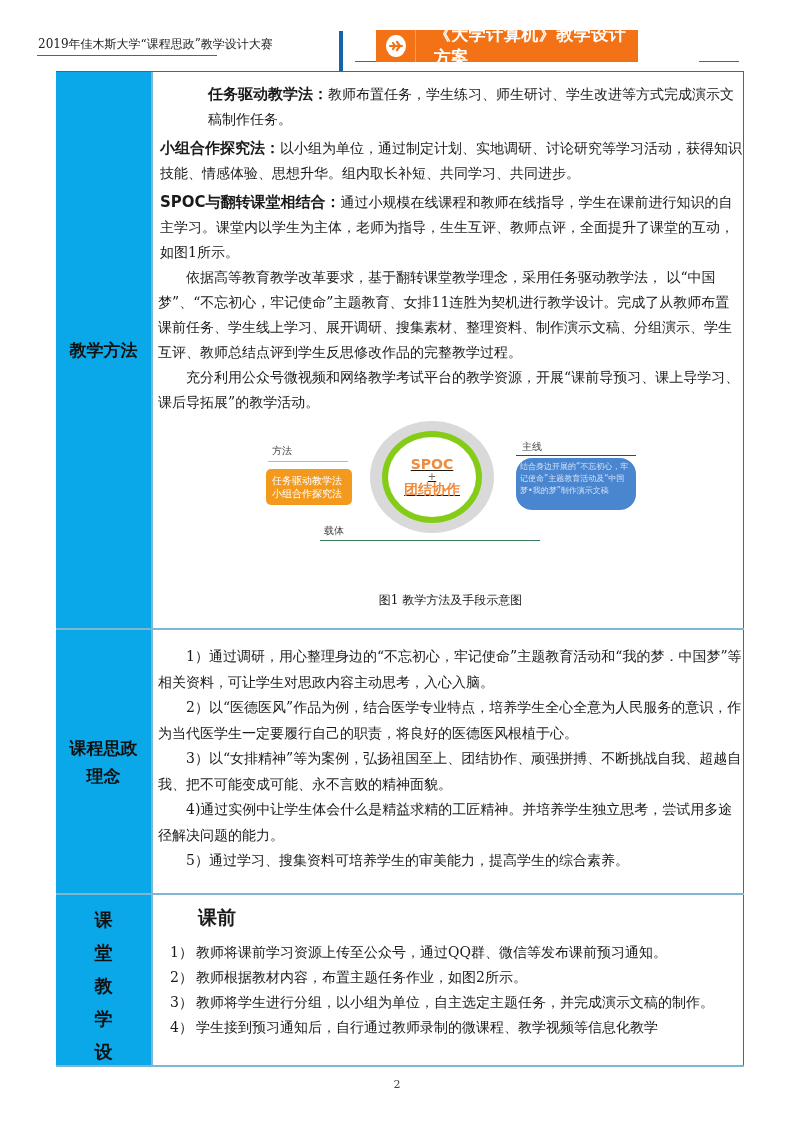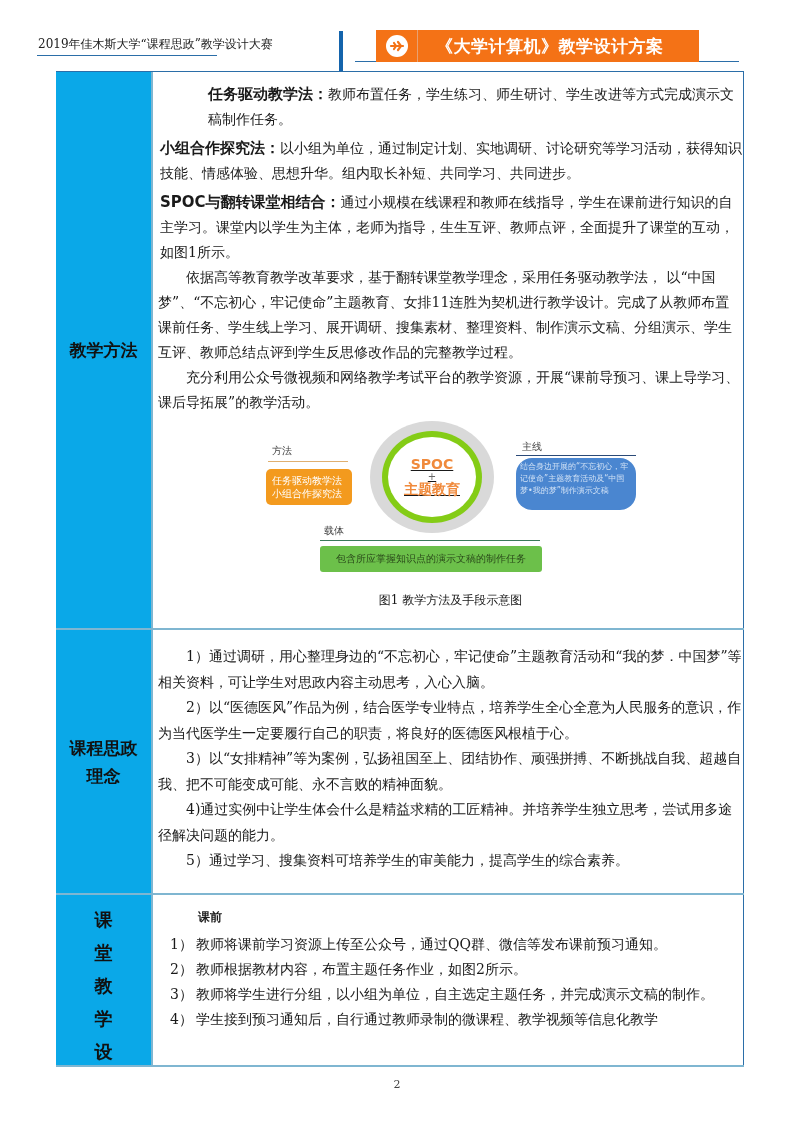--- a/index.html
+++ b/index.html
@@ -1,21 +1,21 @@
 <!DOCTYPE html>
 <html><head>
 <meta charset="utf-8">
 <style>
   html,body{margin:0;padding:0;background:#ffffff;}
   body{width:794px;height:1123px;position:relative;overflow:hidden;font-family:"DejaVu Serif","Liberation Serif",serif;color:#1a1a1a;}
   .hdr-left{position:absolute;left:38px;top:36px;width:178px;font-size:12px;color:#222;white-space:nowrap;}
   .hdr-left-line{position:absolute;left:37px;top:55px;width:180px;height:1px;background:#2b6ea8;}
   .hdr-vbar{position:absolute;left:223px;top:31px;width:4px;height:40px;background:#1464ac;}
   .hdr-right-line{position:absolute;left:235px;top:61px;width:252px;height:1px;background:#2b6ea8;}
-  .hdr-banner{position:absolute;left:376px;top:30px;width:323px;height:32px;background:#f47216;display:flex;align-items:center;}
+  .hdr-banner{position:absolute;left:376px;top:30px;width:262px;height:32px;background:#f47216;display:flex;align-items:center;}
   .hdr-icon{width:22px;height:22px;border-radius:50%;background:#fff;margin-left:10px;display:flex;align-items:center;justify-content:center;}
   .hdr-sep{width:1px;height:32px;background:#e8a070;margin-left:9px;}
   .hdr-title{color:#fff;font-family:"DejaVu Sans","Liberation Sans",sans-serif;font-weight:bold;font-size:17px;margin-left:18px;letter-spacing:0.5px;}
   .hdr-tail-line{position:absolute;left:699px;top:61px;width:40px;height:1px;background:#2b6ea8;}
 
   .tbl{position:absolute;left:56px;top:71px;width:688px;border-collapse:collapse;}
   .row{display:flex;border-bottom:2px solid #7fb6d1;}
   .lbl{width:95px;background:#0aa8e8;flex:none;display:flex;align-items:center;justify-content:center;font-family:"DejaVu Sans","Liberation Sans",sans-serif;font-weight:bold;color:#111;font-size:17px;text-align:center;border-right:2px solid #7fb6d1;}
   .cnt{flex:1;border-right:1px solid #2b6ea8;padding:0 0 0 5px;font-size:14px;line-height:25px;}
   .row1{height:556px;border-top:1px solid #2b6ea8;}
@@ -74,32 +74,31 @@
         <div style="position:absolute;left:16px;top:48px;width:86px;height:36px;background:#f39a1e;border-radius:5px;font-family:'DejaVu Sans',sans-serif;font-size:10px;line-height:13px;color:#fff;padding:5px 0 0 6px;box-sizing:border-box;">
           <div>任务驱动教学法</div>
           <div>小组合作探究法</div>
         </div>
 
         <div style="position:absolute;left:120px;top:0;width:124px;height:112px;border-radius:50%;background:#d9d9d9;display:flex;align-items:center;justify-content:center;">
           <div style="width:100px;height:92px;border-radius:50%;background:#84cc16;display:flex;align-items:center;justify-content:center;text-decoration:underline;">
             <div style="width:88px;height:80px;border-radius:50%;background:#fff;display:flex;flex-direction:column;align-items:center;justify-content:center;font-family:'DejaVu Sans',sans-serif;font-weight:bold;color:#f08a3c;">
               <div style="font-size:14px;line-height:15px;">SPOC</div>
               <div style="font-size:10px;line-height:9px;font-weight:normal;color:#666;">+</div>
-              <div style="font-size:14px;line-height:17px;">主题教育</div>
+              <div style="font-size:14px;line-height:17px;">团结协作</div>
             </div>
           </div>
         </div>
 
         <div style="position:absolute;left:272px;top:20px;font-size:10px;line-height:12px;font-family:'DejaVu Sans',sans-serif;color:#444;">主线</div>
         <div style="position:absolute;left:266px;top:34px;width:120px;height:1px;background:#2b4a78;"></div>
         <div style="position:absolute;left:266px;top:37px;width:120px;height:52px;background:#4a86d0;border-radius:16px;font-family:'DejaVu Sans',sans-serif;font-size:8px;line-height:12px;color:#cfe0f5;padding:3px 4px;box-sizing:border-box;overflow:hidden;">结合身边开展的“不忘初心，牢记使命”主题教育活动及“中国梦•我的梦”制作演示文稿</div>
 
         <div style="position:absolute;left:74px;top:104px;font-size:10px;line-height:12px;font-family:'DejaVu Sans',sans-serif;color:#444;">载体</div>
         <div style="position:absolute;left:70px;top:119px;width:220px;height:1px;background:#3a7a5a;"></div>
-        <div style="position:absolute;left:70px;top:125px;width:222px;height:26px;background:#6cc04a;border-radius:3px;font-family:'DejaVu Sans',sans-serif;font-size:10px;line-height:26px;color:#2a4a1a;text-align:center;">包含所应掌握知识点的演示文稿的制作任务</div>
       </div>
       <div class="fig-cap">图1 教学方法及手段示意图</div>
     </div>
   </div>
 
   <div class="row row2">
     <div class="lbl label-cell-2">
       <span>课程思政</span>
       <span>理念</span>
     </div>
@@ -114,21 +113,21 @@
 
   <div class="row row3" style="border-bottom:2px solid #7fb6d1;">
     <div class="lbl label-cell-3">
       <span>课</span>
       <span>堂</span>
       <span>教</span>
       <span>学</span>
       <span>设</span>
     </div>
     <div class="cnt" style="padding-top:10px;line-height:25px;">
-      <p style="font-family:Liberation Sans, sans-serif;font-weight:bold;font-size:12px;padding-left:40px;margin-bottom:2px;">课前</p>
+      <p style="font-family:Liberation Sans, sans-serif;font-weight:bold;font-size:19px;padding-left:40px;margin-bottom:10px;">课前</p>
       <div style="display:flex;">
         <span style="width:38px;flex:none;padding-left:12px;box-sizing:border-box;">1）</span>
         <span>教师将课前学习资源上传至公众号，通过QQ群、微信等发布课前预习通知。</span>
       </div>
       <div style="display:flex;">
         <span style="width:38px;flex:none;padding-left:12px;box-sizing:border-box;">2）</span>
         <span>教师根据教材内容，布置主题任务作业，如图2所示。</span>
       </div>
       <div style="display:flex;">
         <span style="width:38px;flex:none;padding-left:12px;box-sizing:border-box;">3）</span>

